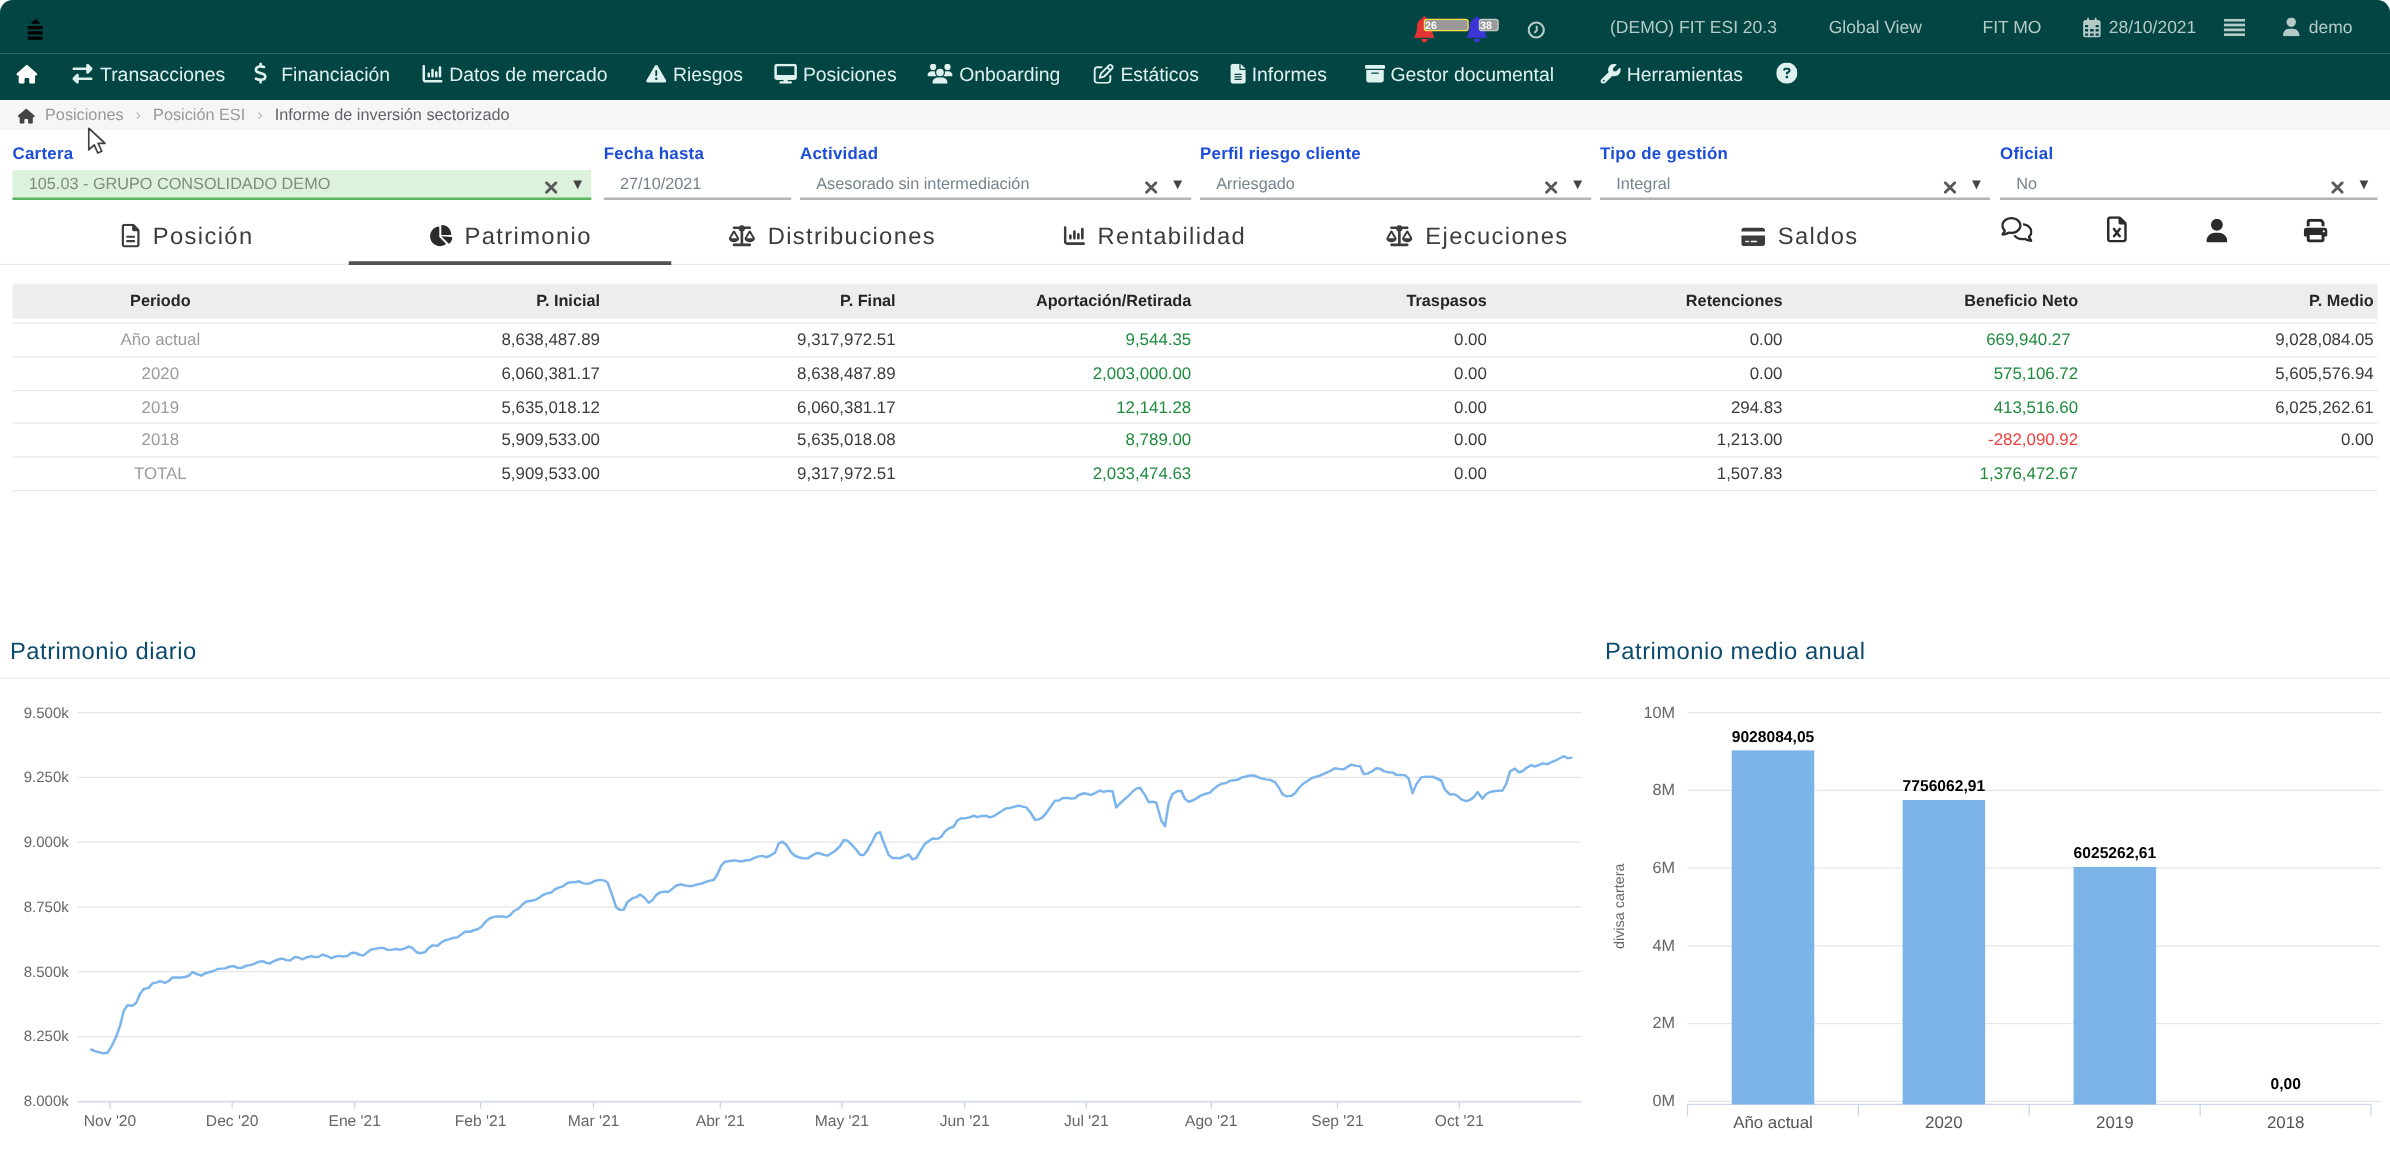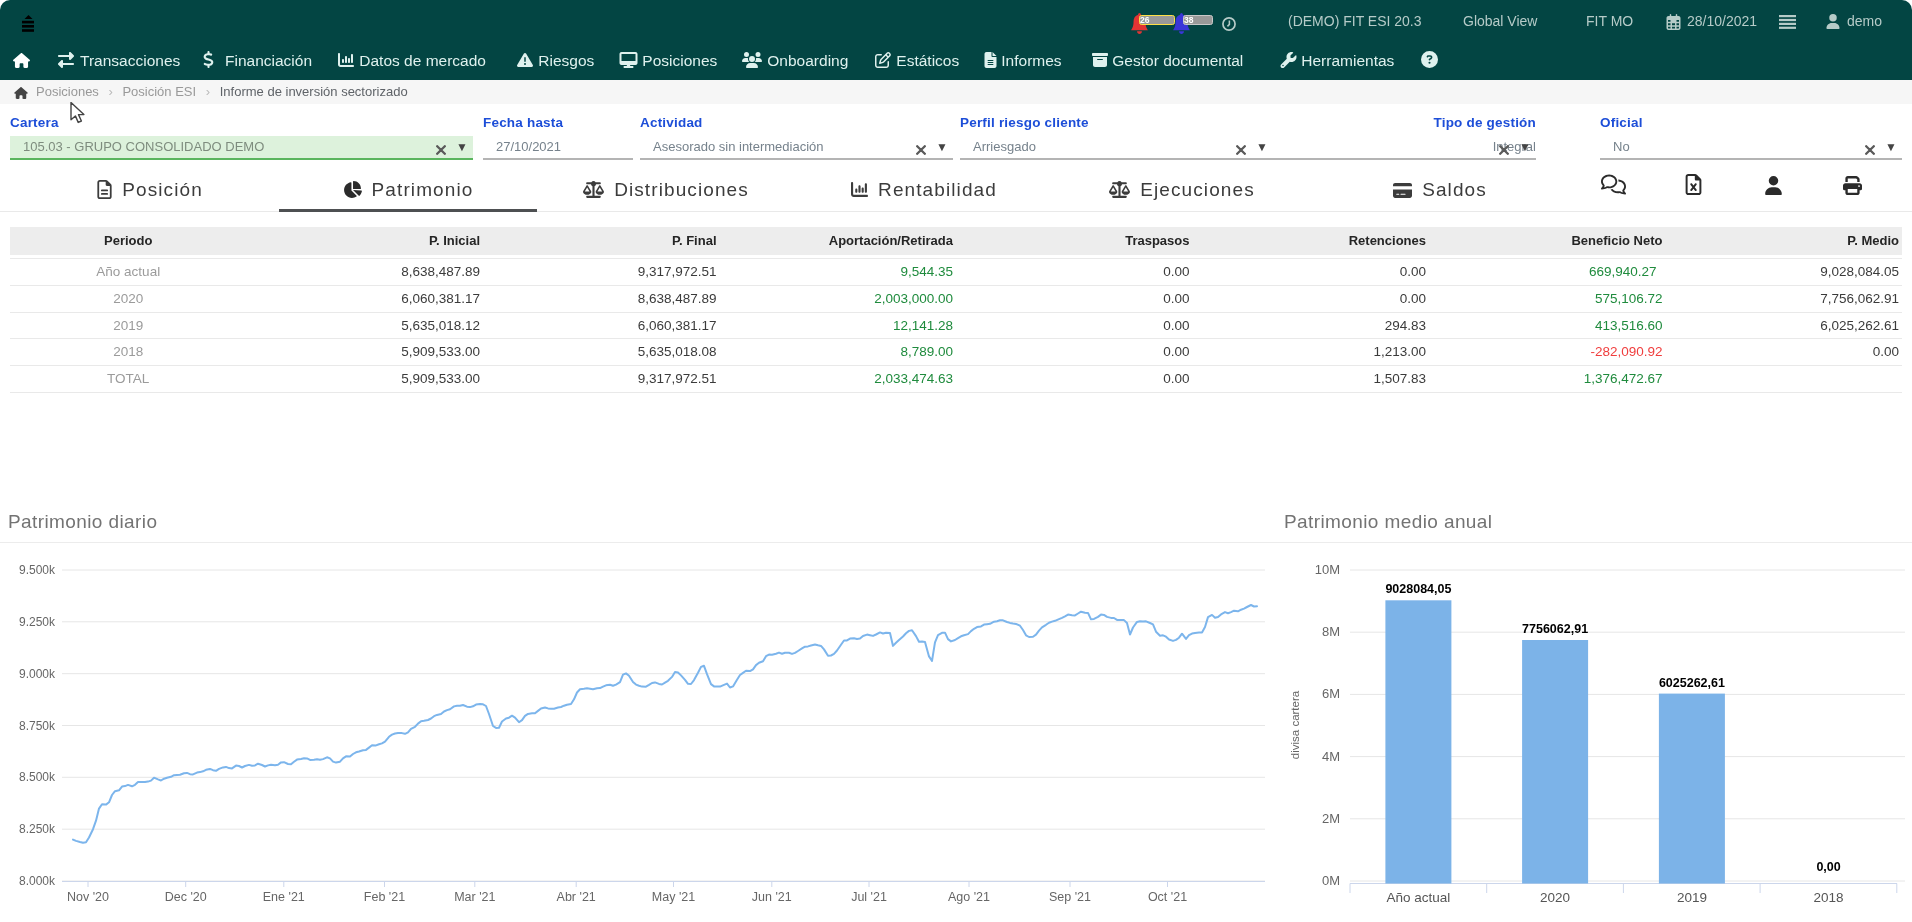--- a/index.html
+++ b/index.html
@@ -27,41 +27,41 @@
 .ticon { position:absolute; top:0; height:44px; line-height:44px; }
 .tablewrap { position:absolute; left:10px; top:0; width:1892px; font-size:13.5px; }
 .trow { position:absolute; left:0; width:1892px;padding-left:14px; }
 .trow.thead { background:#ededed; font-weight:bold; color:#252525; font-size:13px; }
 .trow.tbody { border-bottom:1px solid #e9e9e9; color:#3b3b3b; }
 .tc { position:absolute; top:0; text-align:right; }
 .tc.c1 { text-align:center; color:#9b9b9b; }
 .thead .tc.c1 { color:#252525; }
 .tc.green { color:#1f8b3d; }
 .tc.red { color:#f03e3e; }
-.ctitle { position:absolute; top:511px; font-size:19px; color:#737373; letter-spacing:0.4px; }
+.ctitle { position:absolute; top:511px; font-size:19px; color:#0c4a6e; letter-spacing:0.4px; }
 .cdivider { position:absolute; top:541.5px; left:0; width:1912px; border-top:1.5px solid #ececec; }
 </style>
 </head>
 <body>
 <div class="topbar">
   <svg width="13" height="17" viewBox="0 0 13 17" style="position:absolute;left:22px;top:15px">
     <path d="M2.5 4 L6.5 0 L10.5 4 Z" fill="#000"></path>
     <rect x="0" y="5.8" width="12" height="2.6" fill="#000"></rect>
     <rect x="0" y="10" width="12" height="2.6" fill="#000"></rect>
     <rect x="0" y="14.2" width="12" height="2.6" fill="#000"></rect>
   </svg>
 
   <svg width="21" height="25" viewBox="0 0 30 34" style="position:absolute;left:1129px;top:11px">
     <path d="M15 2 C14 2 13 3 13 4.5 C8.5 5.8 6.5 10 6.5 14 C6.5 21 4.5 24 3 26.5 L27 26.5 C25.5 24 23.5 21 23.5 14 C23.5 10 21.5 5.8 17 4.5 C17 3 16 2 15 2 Z M11.5 28 C11.5 30.5 13.2 32 15 32 C16.8 32 18.5 30.5 18.5 28 Z" fill="#e23434"></path>
   </svg>
   <div style="position:absolute;left:1139px;top:14.5px;width:36px;height:10px;background:#999;border:1px solid #fde047;border-radius:2.5px;color:#fff;font-size:8.5px;font-weight:bold;text-align:left;line-height:9px">26</div>
   <svg width="21" height="25" viewBox="0 0 30 34" style="position:absolute;left:1171px;top:11px">
     <path d="M15 2 C14 2 13 3 13 4.5 C8.5 5.8 6.5 10 6.5 14 C6.5 21 4.5 24 3 26.5 L27 26.5 C25.5 24 23.5 21 23.5 14 C23.5 10 21.5 5.8 17 4.5 C17 3 16 2 15 2 Z M11.5 28 C11.5 30.5 13.2 32 15 32 C16.8 32 18.5 30.5 18.5 28 Z" fill="#3b35d8"></path>
   </svg>
-  <div style="position:absolute;left:1183px;top:14.5px;width:30px;height:10px;background:#999;border:1px solid #c9c9c9;border-radius:2.5px;color:#fff;font-size:8.5px;font-weight:bold;text-align:left;line-height:9px">38</div>
+  <div style="position:absolute;left:1183px;top:14.5px;width:16px;height:10px;background:#999;border:1px solid #c9c9c9;border-radius:2.5px;color:#fff;font-size:8.5px;font-weight:bold;text-align:left;line-height:9px">38</div>
   <svg width="14" height="14" viewBox="0 0 18 18" style="position:absolute;left:1222px;top:17px">
     <circle cx="9" cy="9" r="7.8" fill="none" stroke="#b6cbc8" stroke-width="2.2"></circle>
     <path d="M9.5 4.5 L9.5 9.5 L7 12" stroke="#b6cbc8" stroke-width="2" fill="none"></path>
   </svg>
   <div class="tr-txt" style="left:1288px;">(DEMO) FIT ESI 20.3</div>
   <div class="tr-txt" style="left:1463px;">Global View</div>
   <div class="tr-txt" style="left:1586px;">FIT MO</div>
   <svg width="15" height="16" viewBox="0 0 448 512" style="position:absolute;left:1666px;top:14px">
     <path fill="#b6cbc8" d="M152 24c0-13.3-10.7-24-24-24s-24 10.7-24 24l0 40L64 64C28.7 64 0 92.7 0 128l0 16 0 48L0 448c0 35.3 28.7 64 64 64l320 0c35.3 0 64-28.7 64-64l0-256 0-48 0-16c0-35.3-28.7-64-64-64l-40 0 0-40c0-13.3-10.7-24-24-24s-24 10.7-24 24l0 40L152 64l0-40zM48 192l80 0 0 56-80 0 0-56zm0 104l80 0 0 64-80 0 0-64zm128 0l96 0 0 64-96 0 0-64zm144 0l80 0 0 64-80 0 0-64zm80-48l-80 0 0-56 80 0 0 56zm0 160l0 40c0 8.8-7.2 16-16 16l-64 0 0-56 80 0zm-128 0l0 56-96 0 0-56 96 0zm-144 0l0 56-64 0c-8.8 0-16-7.2-16-16l0-40 80 0z"></path>
   </svg>
@@ -141,21 +141,21 @@
     <div class="finput">Asesorado sin intermediación<span class="fx"><svg width="10" height="10" viewBox="0 0 10 10">
             <path d="M1.2 1.2 L8.8 8.8 M8.8 1.2 L1.2 8.8" stroke="#5a5a5a" stroke-width="2.3" stroke-linecap="round"></path>
           </svg></span><span class="fcaret">▼</span></div>
     </div>
   <div class="fgroup" style="left:960px;width:313px;">
       <div class="flabel">Perfil riesgo cliente</div>
     <div class="finput">Arriesgado<span class="fx"><svg width="10" height="10" viewBox="0 0 10 10">
             <path d="M1.2 1.2 L8.8 8.8 M8.8 1.2 L1.2 8.8" stroke="#5a5a5a" stroke-width="2.3" stroke-linecap="round"></path>
           </svg></span><span class="fcaret">▼</span></div>
     </div>
-  <div class="fgroup" style="left:1224px;width:312px;text-align:right;">
+  <div class="fgroup" style="left:1280px;width:312px;">
       <div class="flabel">Tipo de gestión</div>
     <div class="finput">Integral<span class="fx"><svg width="10" height="10" viewBox="0 0 10 10">
             <path d="M1.2 1.2 L8.8 8.8 M8.8 1.2 L1.2 8.8" stroke="#5a5a5a" stroke-width="2.3" stroke-linecap="round"></path>
           </svg></span><span class="fcaret">▼</span></div>
     </div>
   <div class="fgroup" style="left:1600px;width:302px;">
       <div class="flabel">Oficial</div>
     <div class="finput">No<span class="fx"><svg width="10" height="10" viewBox="0 0 10 10">
             <path d="M1.2 1.2 L8.8 8.8 M8.8 1.2 L1.2 8.8" stroke="#5a5a5a" stroke-width="2.3" stroke-linecap="round"></path>
           </svg></span><span class="fcaret">▼</span></div>
@@ -216,21 +216,21 @@
       <span class="tc " style="left:1655.5px;width:233.5px;">9,028,084.05</span>
     </div>
 <div class="trow tbody" style="top:285.78px;height:26.78px;line-height:26.78px;">
       <span class="tc c1" style="left:0.0px;width:236.5px;">2020</span>
       <span class="tc " style="left:236.5px;width:233.5px;">6,060,381.17</span>
       <span class="tc " style="left:473.0px;width:233.5px;">8,638,487.89</span>
       <span class="tc green" style="left:709.5px;width:233.5px;">2,003,000.00</span>
       <span class="tc " style="left:946.0px;width:233.5px;">0.00</span>
       <span class="tc " style="left:1182.5px;width:233.5px;">0.00</span>
       <span class="tc green" style="left:1419.0px;width:233.5px;">575,106.72</span>
-      <span class="tc " style="left:1655.5px;width:233.5px;">7,756,062.91</span>
+      <span class="tc " style="left:1655.5px;width:233.5px;">5,605,576.94</span>
     </div>
 <div class="trow tbody" style="top:312.55999999999995px;height:26.78px;line-height:26.78px;">
       <span class="tc c1" style="left:0.0px;width:236.5px;">2019</span>
       <span class="tc " style="left:236.5px;width:233.5px;">5,635,018.12</span>
       <span class="tc " style="left:473.0px;width:233.5px;">6,060,381.17</span>
       <span class="tc green" style="left:709.5px;width:233.5px;">12,141.28</span>
       <span class="tc " style="left:946.0px;width:233.5px;">0.00</span>
       <span class="tc " style="left:1182.5px;width:233.5px;">294.83</span>
       <span class="tc green" style="left:1419.0px;width:233.5px;">413,516.60</span>
       <span class="tc " style="left:1655.5px;width:233.5px;">6,025,262.61</span>

